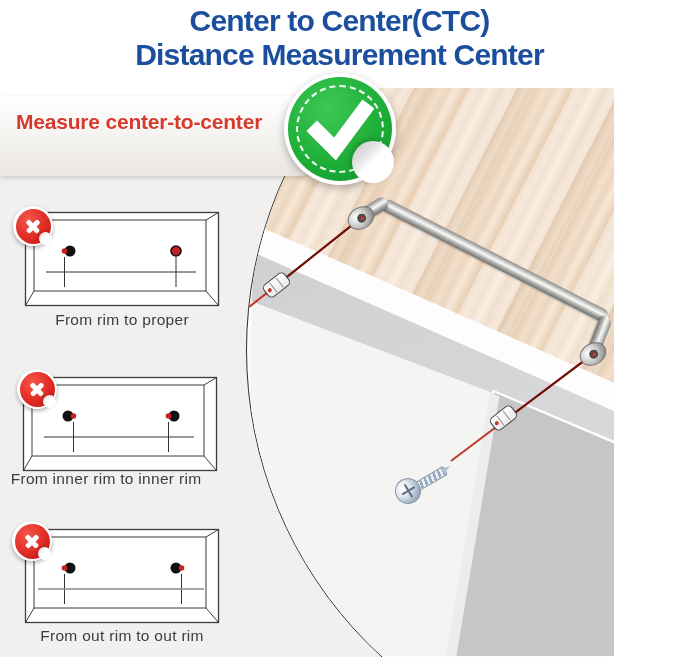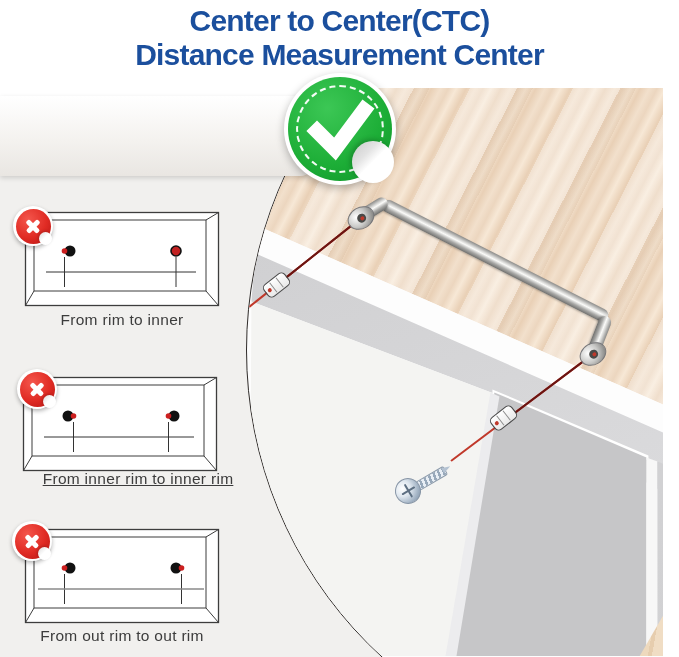--- a/index.html
+++ b/index.html
@@ -1,16 +1,16 @@
 <!DOCTYPE html>
 <html><head>
 <meta charset="utf-8">
 <style>
   html,body{margin:0;padding:0;background:#ffffff;font-family:"Liberation Sans",sans-serif;}
-  #app{position:relative;width:663px;height:657px;overflow:hidden;background:#ffffff;}
+  #app{position:relative;width:614px;height:657px;overflow:hidden;background:#ffffff;}
 
   
   .page-bg{position:absolute;left:0;top:96px;width:679px;height:561px;background:#f1f0ee;z-index:0;}
 
   
   .title{position:absolute;left:0;top:4px;width:679px;text-align:center;z-index:4;
     color:#1b4f9d;font-weight:bold;font-size:30px;letter-spacing:-0.8px;line-height:34px;}
 
   
   .callout{position:absolute;left:0;top:96px;width:314px;height:80px;z-index:2;
@@ -174,20 +174,21 @@
         <div class="foot footR">
             <b></b>
             <s></s>
           </div>
       </div>
     </div>
   </div>
 
   <div class="callout">
     <div class="callout-text">
+      <div>Measure center-to-center</div>
     </div>
   </div>
 
   <div class="sticker-ok">
     <div class="ok-white"></div>
     <div class="ok-green"></div>
     <div class="ok-dotted"></div>
     <svg width="112" height="112" viewBox="0 0 112 112" style="position:absolute;left:0;top:0;">
       <path d="M33 58 L51 76 L80 37" stroke="#ffffff" stroke-width="15" fill="none" stroke-linecap="square" stroke-linejoin="miter"></path>
     </svg>
@@ -208,21 +209,21 @@
     <circle cx="40.5" cy="40" r="2.8" fill="#cc1f1f"></circle>
     <circle cx="152" cy="40" r="5" fill="#c22222" stroke="#111111" stroke-width="1.6"></circle>
   </svg>
   <div class="sticker-x" style="left:13px;top:206px;">
     <div class="x-white"></div>
       <div class="x-red"></div>
     <div class="x-bar a"></div>
       <div class="x-bar b"></div>
     <div class="x-curl"></div>
   </div>
-  <div class="caption" style="left:24px;top:311px;">From rim to inner</div>
+  <div class="caption" style="left:24px;top:311px;">From rim to proper</div>
 
   <svg class="panel" style="left:22px;top:376px;" width="196" height="96" viewBox="0 0 196 96">
     <rect x="1.5" y="1.5" width="193" height="93" fill="#ffffff" stroke="#3d3d3d" stroke-width="1.3"></rect>
     <rect x="10" y="9" width="172" height="71" fill="#ffffff" stroke="#3d3d3d" stroke-width="1"></rect>
     <line x1="1.5" y1="1.5" x2="10" y2="9" stroke="#3d3d3d"></line>
       <line x1="194.5" y1="1.5" x2="182" y2="9" stroke="#3d3d3d"></line>
     <line x1="194.5" y1="94.5" x2="182" y2="80" stroke="#3d3d3d"></line>
       <line x1="1.5" y1="94.5" x2="10" y2="80" stroke="#3d3d3d"></line>
     <line x1="51.5" y1="46" x2="51.5" y2="76" stroke="#333333"></line>
       <line x1="146.5" y1="46" x2="146.5" y2="76" stroke="#333333"></line>
@@ -232,21 +233,21 @@
     <circle cx="152" cy="40" r="5.5" fill="#111111"></circle>
       <circle cx="146.5" cy="40" r="2.8" fill="#cc1f1f"></circle>
   </svg>
   <div class="sticker-x" style="left:17px;top:369px;">
     <div class="x-white"></div>
       <div class="x-red"></div>
     <div class="x-bar a"></div>
       <div class="x-bar b"></div>
     <div class="x-curl"></div>
   </div>
-  <div class="caption" style="left:40px;top:470px;text-decoration:underline;">From inner rim to inner rim</div>
+  <div class="caption" style="left:8px;top:470px;">From inner rim to inner rim</div>
 
   <svg class="panel" style="left:24px;top:528px;" width="196" height="96" viewBox="0 0 196 96">
     <rect x="1.5" y="1.5" width="193" height="93" fill="#ffffff" stroke="#3d3d3d" stroke-width="1.3"></rect>
     <rect x="10" y="9" width="172" height="71" fill="#ffffff" stroke="#3d3d3d" stroke-width="1"></rect>
     <line x1="1.5" y1="1.5" x2="10" y2="9" stroke="#3d3d3d"></line>
       <line x1="194.5" y1="1.5" x2="182" y2="9" stroke="#3d3d3d"></line>
     <line x1="194.5" y1="94.5" x2="182" y2="80" stroke="#3d3d3d"></line>
       <line x1="1.5" y1="94.5" x2="10" y2="80" stroke="#3d3d3d"></line>
     <line x1="40.5" y1="46" x2="40.5" y2="76" stroke="#333333"></line>
       <line x1="157.5" y1="46" x2="157.5" y2="76" stroke="#333333"></line>

